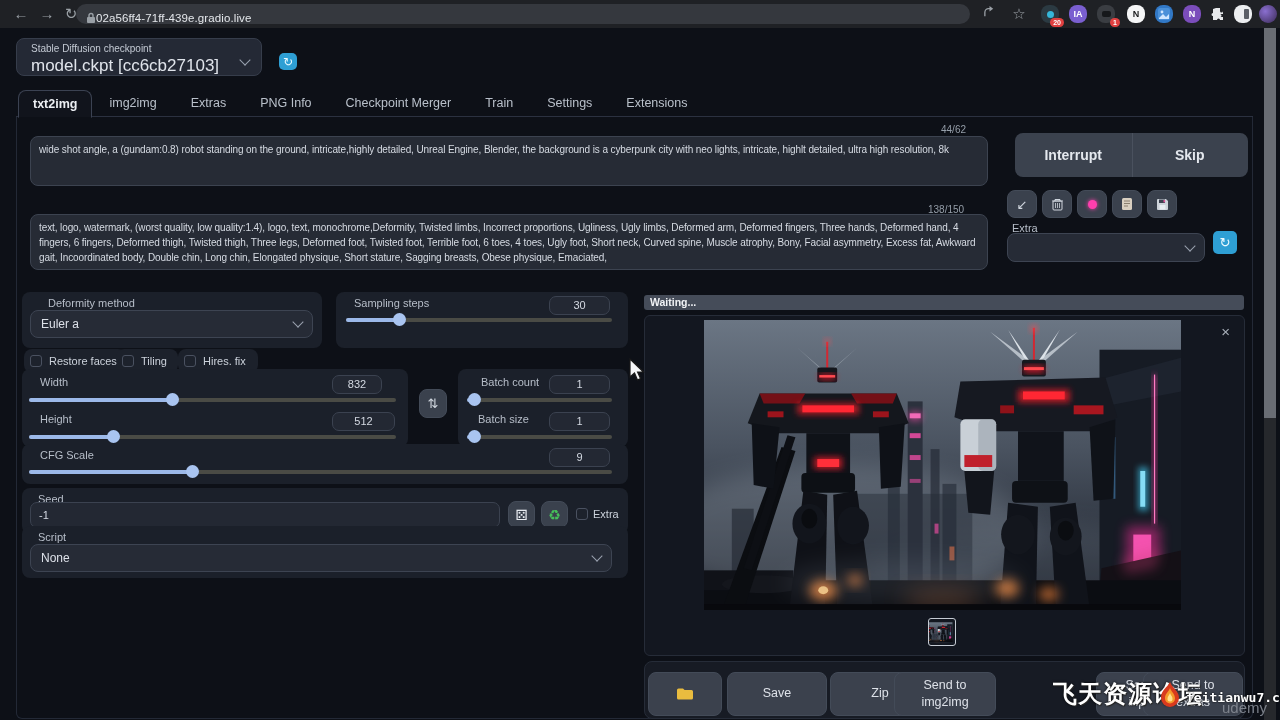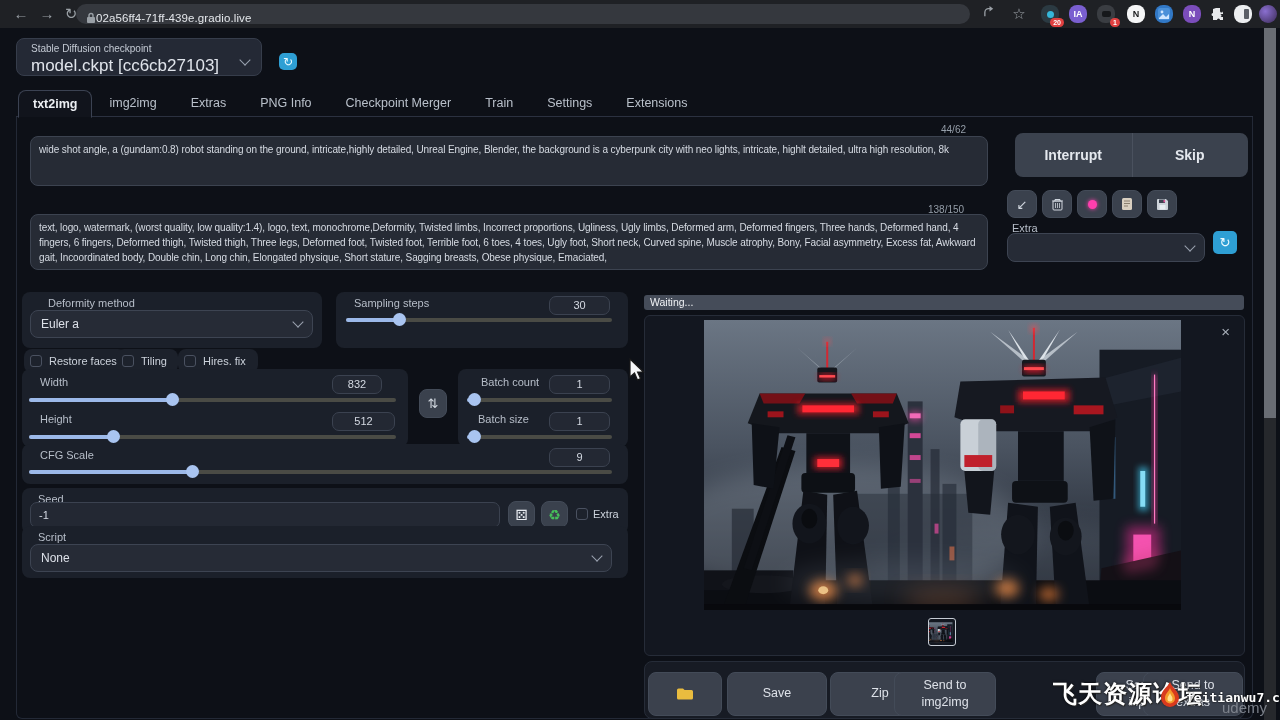--- a/index.html
+++ b/index.html
@@ -36,21 +36,21 @@
   .tab.active { color:#eceff3; font-weight:bold; border:1px solid #3b4252; border-bottom:1px solid #0d1017; border-radius:8px 8px 0 0; background:#11141c; padding:6px 14px; }
   .tab-underline { position:absolute; left:16px; top:116px; width:1237px; height:1px; background:#2b3140; }
   .main-frame { position:absolute; left:16px; top:117px; width:1237px; height:602px; border:1px solid #232936; border-top:none; border-radius:0 0 6px 6px; }
 
   
   .gen-duo { position:absolute; left:1007px; top:133px; width:233px; height:44px; background:#3b424e; border-radius:8px; display:flex;margin-left:8px; }
   .gen-duo > div { flex:1; display:flex; align-items:center; justify-content:center; color:#e4e8ee; font-size:14px; font-weight:bold; }
   .gen-duo .sep { position:absolute; left:50%; top:0; width:1px; height:100%; background:#4a515e; }
 
   
-  .wait-bar { position:absolute; left:644px; top:295px; width:600px; height:15px; background:#454c59; border-radius:3px; color:#f1f3f6; font-size:10.5px; font-weight:normal; line-height:15px; padding-left:6px; }
+  .wait-bar { position:absolute; left:644px; top:295px; width:600px; height:15px; background:#454c59; border-radius:3px; color:#f1f3f6; font-size:10.5px; font-weight:bold; line-height:15px; padding-left:6px; }
   .gallery { position:absolute; left:644px; top:315px; width:601px; height:341px; background:#131720; border:1px solid #262c38; border-radius:6px; }
   .action-panel { position:absolute; left:644px; top:661px; width:601px; height:58px; background:#171b24; border:1px solid #262c38; border-radius:8px; }
   .act-btn { position:absolute; top:672px; height:44px; background:#3b414d; border:1px solid #434b58; border-radius:8px; color:#dde1e8; font-size:12.5px; font-weight:500; display:flex; align-items:center; justify-content:center; text-align:center; line-height:1.4; }
 
   
   .wm-cn { position:absolute; left:1053px; top:678px; font-size:24px; font-weight:bold; color:#ffffff; text-shadow:0 0 3px #000,1px 1px 0 #333; letter-spacing:1px; z-index:40; }
   .wm-site { position:absolute; left:1186px; top:690px; font-size:13px; font-weight:bold; color:#fff; text-shadow:0 0 2px #000; z-index:40; font-family:"DejaVu Sans Mono",monospace; }
   .wm-brand { position:absolute; left:1222px; top:699px; font-size:15px; color:#858a93; z-index:39; opacity:.9; }
 
   

